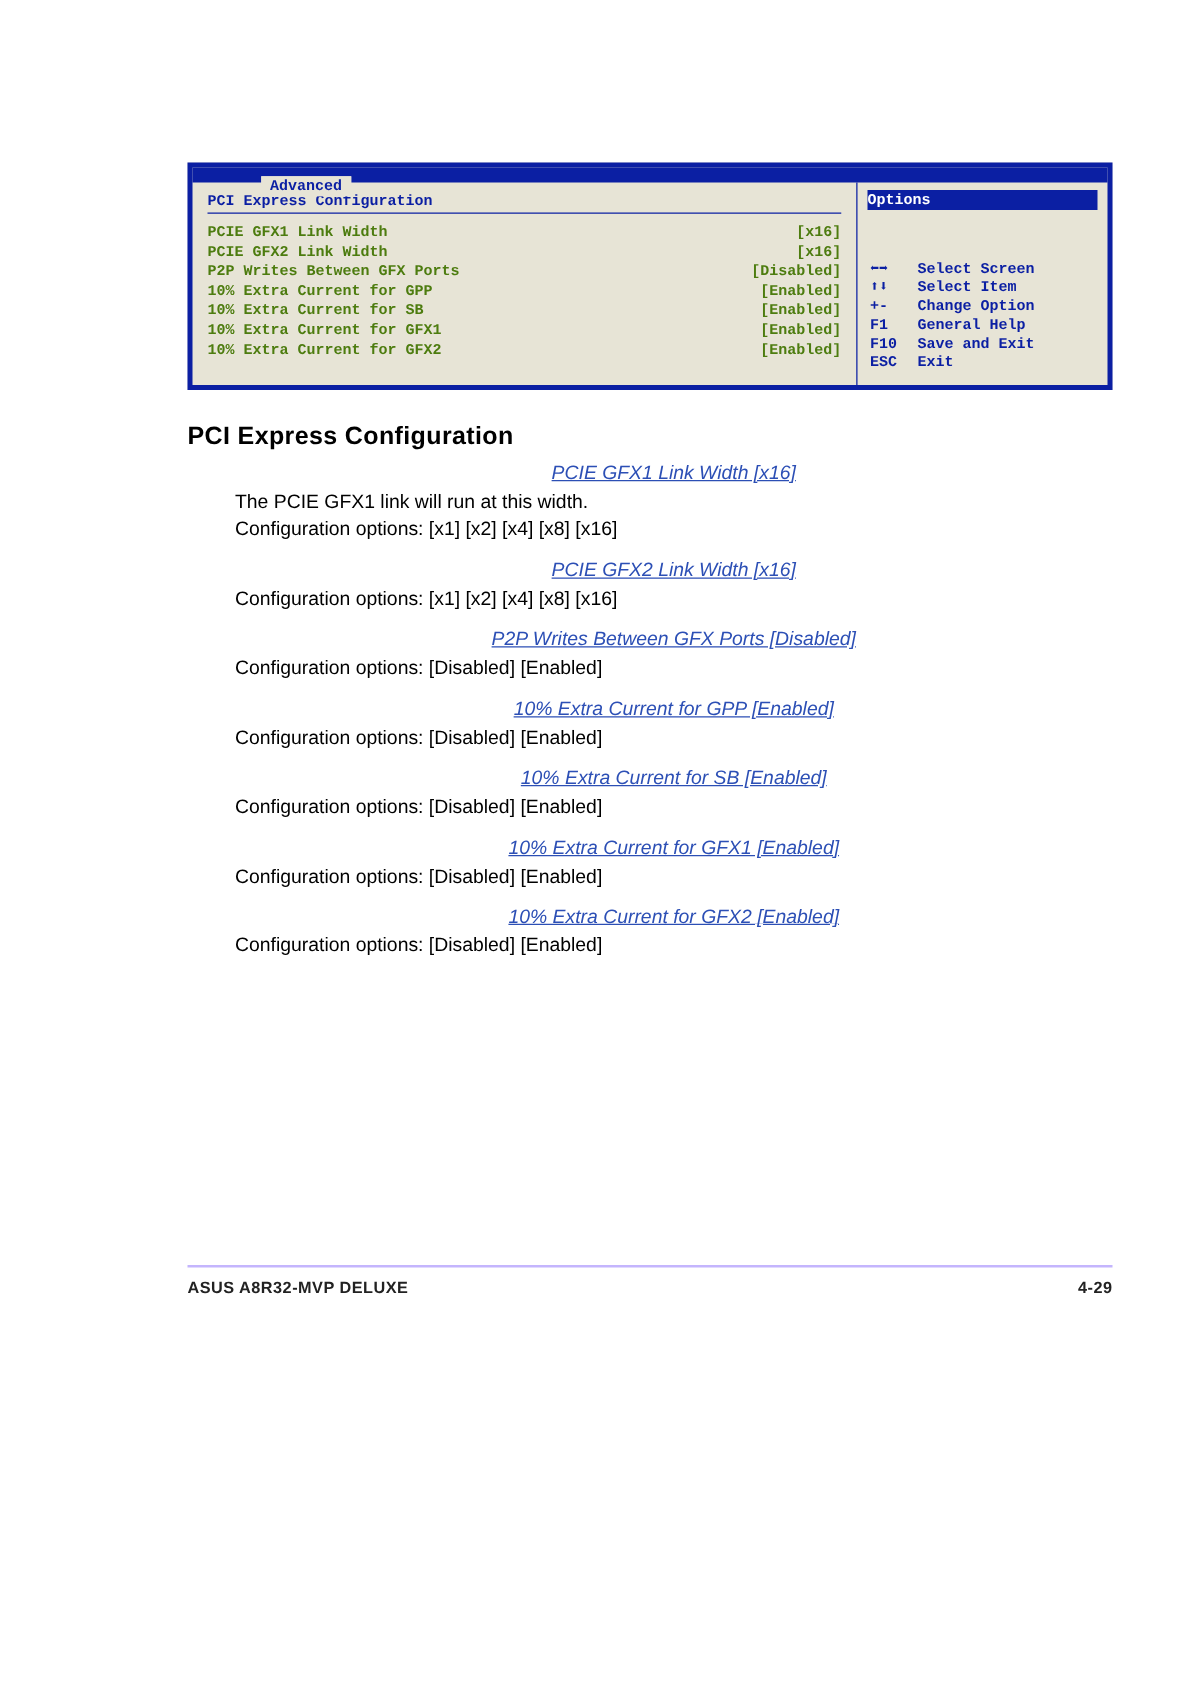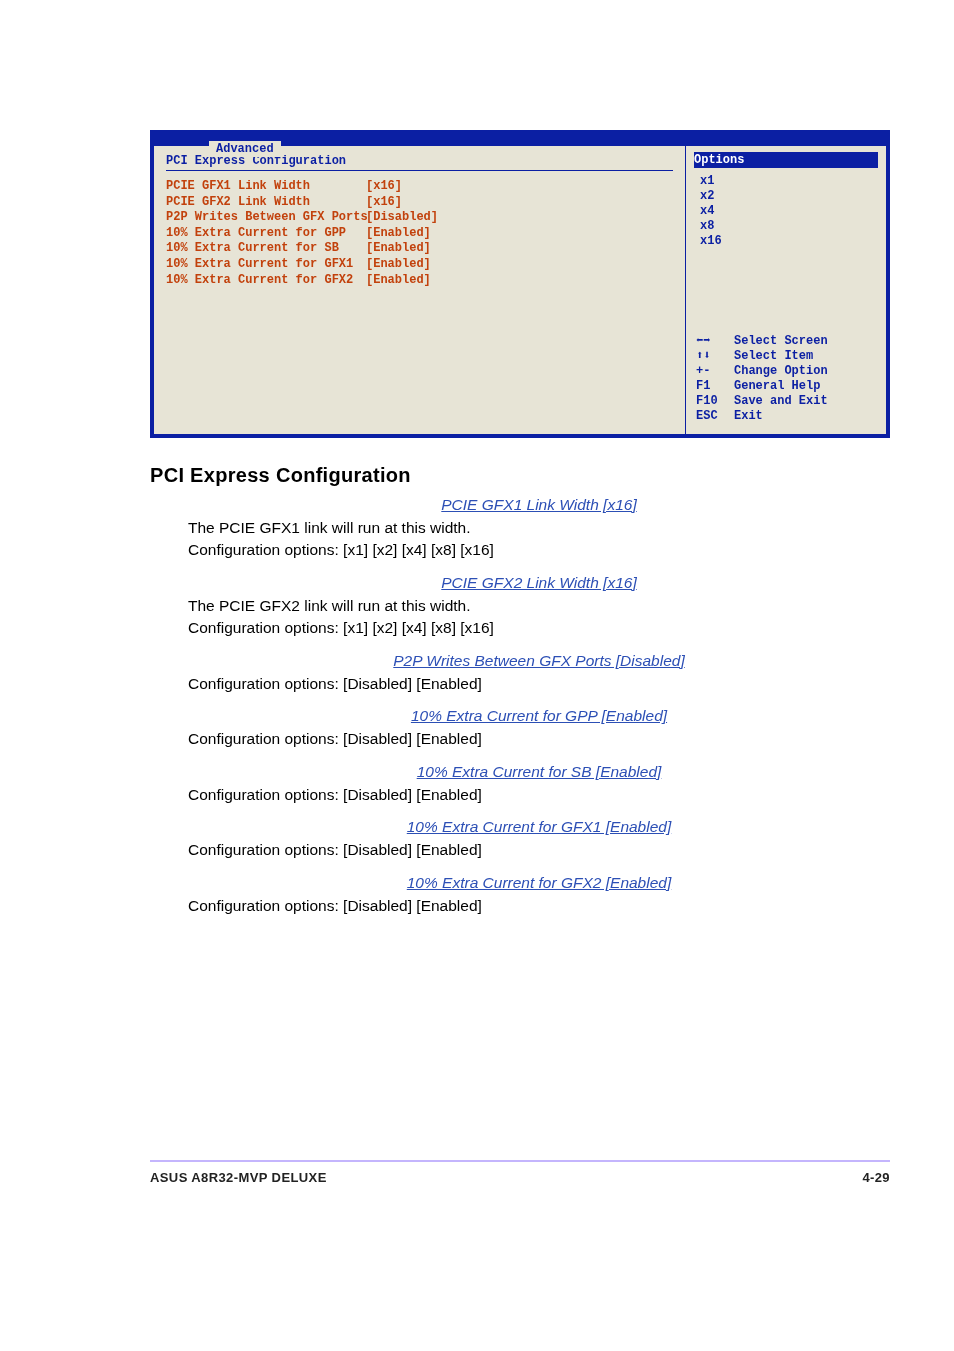--- a/index.html
+++ b/index.html
@@ -50,22 +50,23 @@
       color: #0b1fa3;
     }
     .bios-title {
       color: #0b1fa3;
       border-bottom: 1px solid #0b1fa3;
       padding-bottom: 2px;
       margin-bottom: 8px;
     }
     .bios-line {
       display: flex;
-      color: #c2410c;
+      color: #4d7c0f;
       line-height: 1.3;
+      justify-content: space-between;
     }
     .bios-label {
       width: 200px;
       white-space: pre;
     }
     .bios-value {
       white-space: pre;
     }
     .options-bar {
       background: #0b1fa3;
@@ -160,27 +161,20 @@
               <span class="bios-value">[Enabled]</span>
             </div>
             <div class="bios-line">
               <span class="bios-label">10% Extra Current for GFX2</span>
               <span class="bios-value">[Enabled]</span>
             </div>
           </div>
       </div>
       <div class="bios-side">
         <div class="options-bar">Options</div>
-        <div class="opt-list" id="bios-opts">
-            <div>x1</div>
-            <div>x2</div>
-            <div>x4</div>
-            <div>x8</div>
-            <div>x16</div>
-          </div>
         <div class="keyhelp" id="bios-keys">
             <div class="keyhelp-row">
               <span class="key">⬅➡</span>
               <span>Select Screen</span>
             </div>
             <div class="keyhelp-row">
               <span class="key">⬆⬇</span>
               <span>Select Item</span>
             </div>
             <div class="keyhelp-row">
@@ -208,21 +202,20 @@
 
   <div id="item-list">
       <div class="item-block">
         <div class="item-title">PCIE GFX1 Link Width [x16]</div>
         <div class="item-desc">The PCIE GFX1 link will run at this width.</div>
         <div class="item-desc">Configuration options: [x1] [x2] [x4] [x8] [x16]</div>
         <div class="spacer"></div>
       </div>
       <div class="item-block">
         <div class="item-title">PCIE GFX2 Link Width [x16]</div>
-        <div class="item-desc">The PCIE GFX2 link will run at this width.</div>
         <div class="item-desc">Configuration options: [x1] [x2] [x4] [x8] [x16]</div>
         <div class="spacer"></div>
       </div>
       <div class="item-block">
         <div class="item-title">P2P Writes Between GFX Ports [Disabled]</div>
         <div class="item-desc">Configuration options: [Disabled] [Enabled]</div>
         <div class="spacer"></div>
       </div>
       <div class="item-block">
         <div class="item-title">10% Extra Current for GPP [Enabled]</div>

